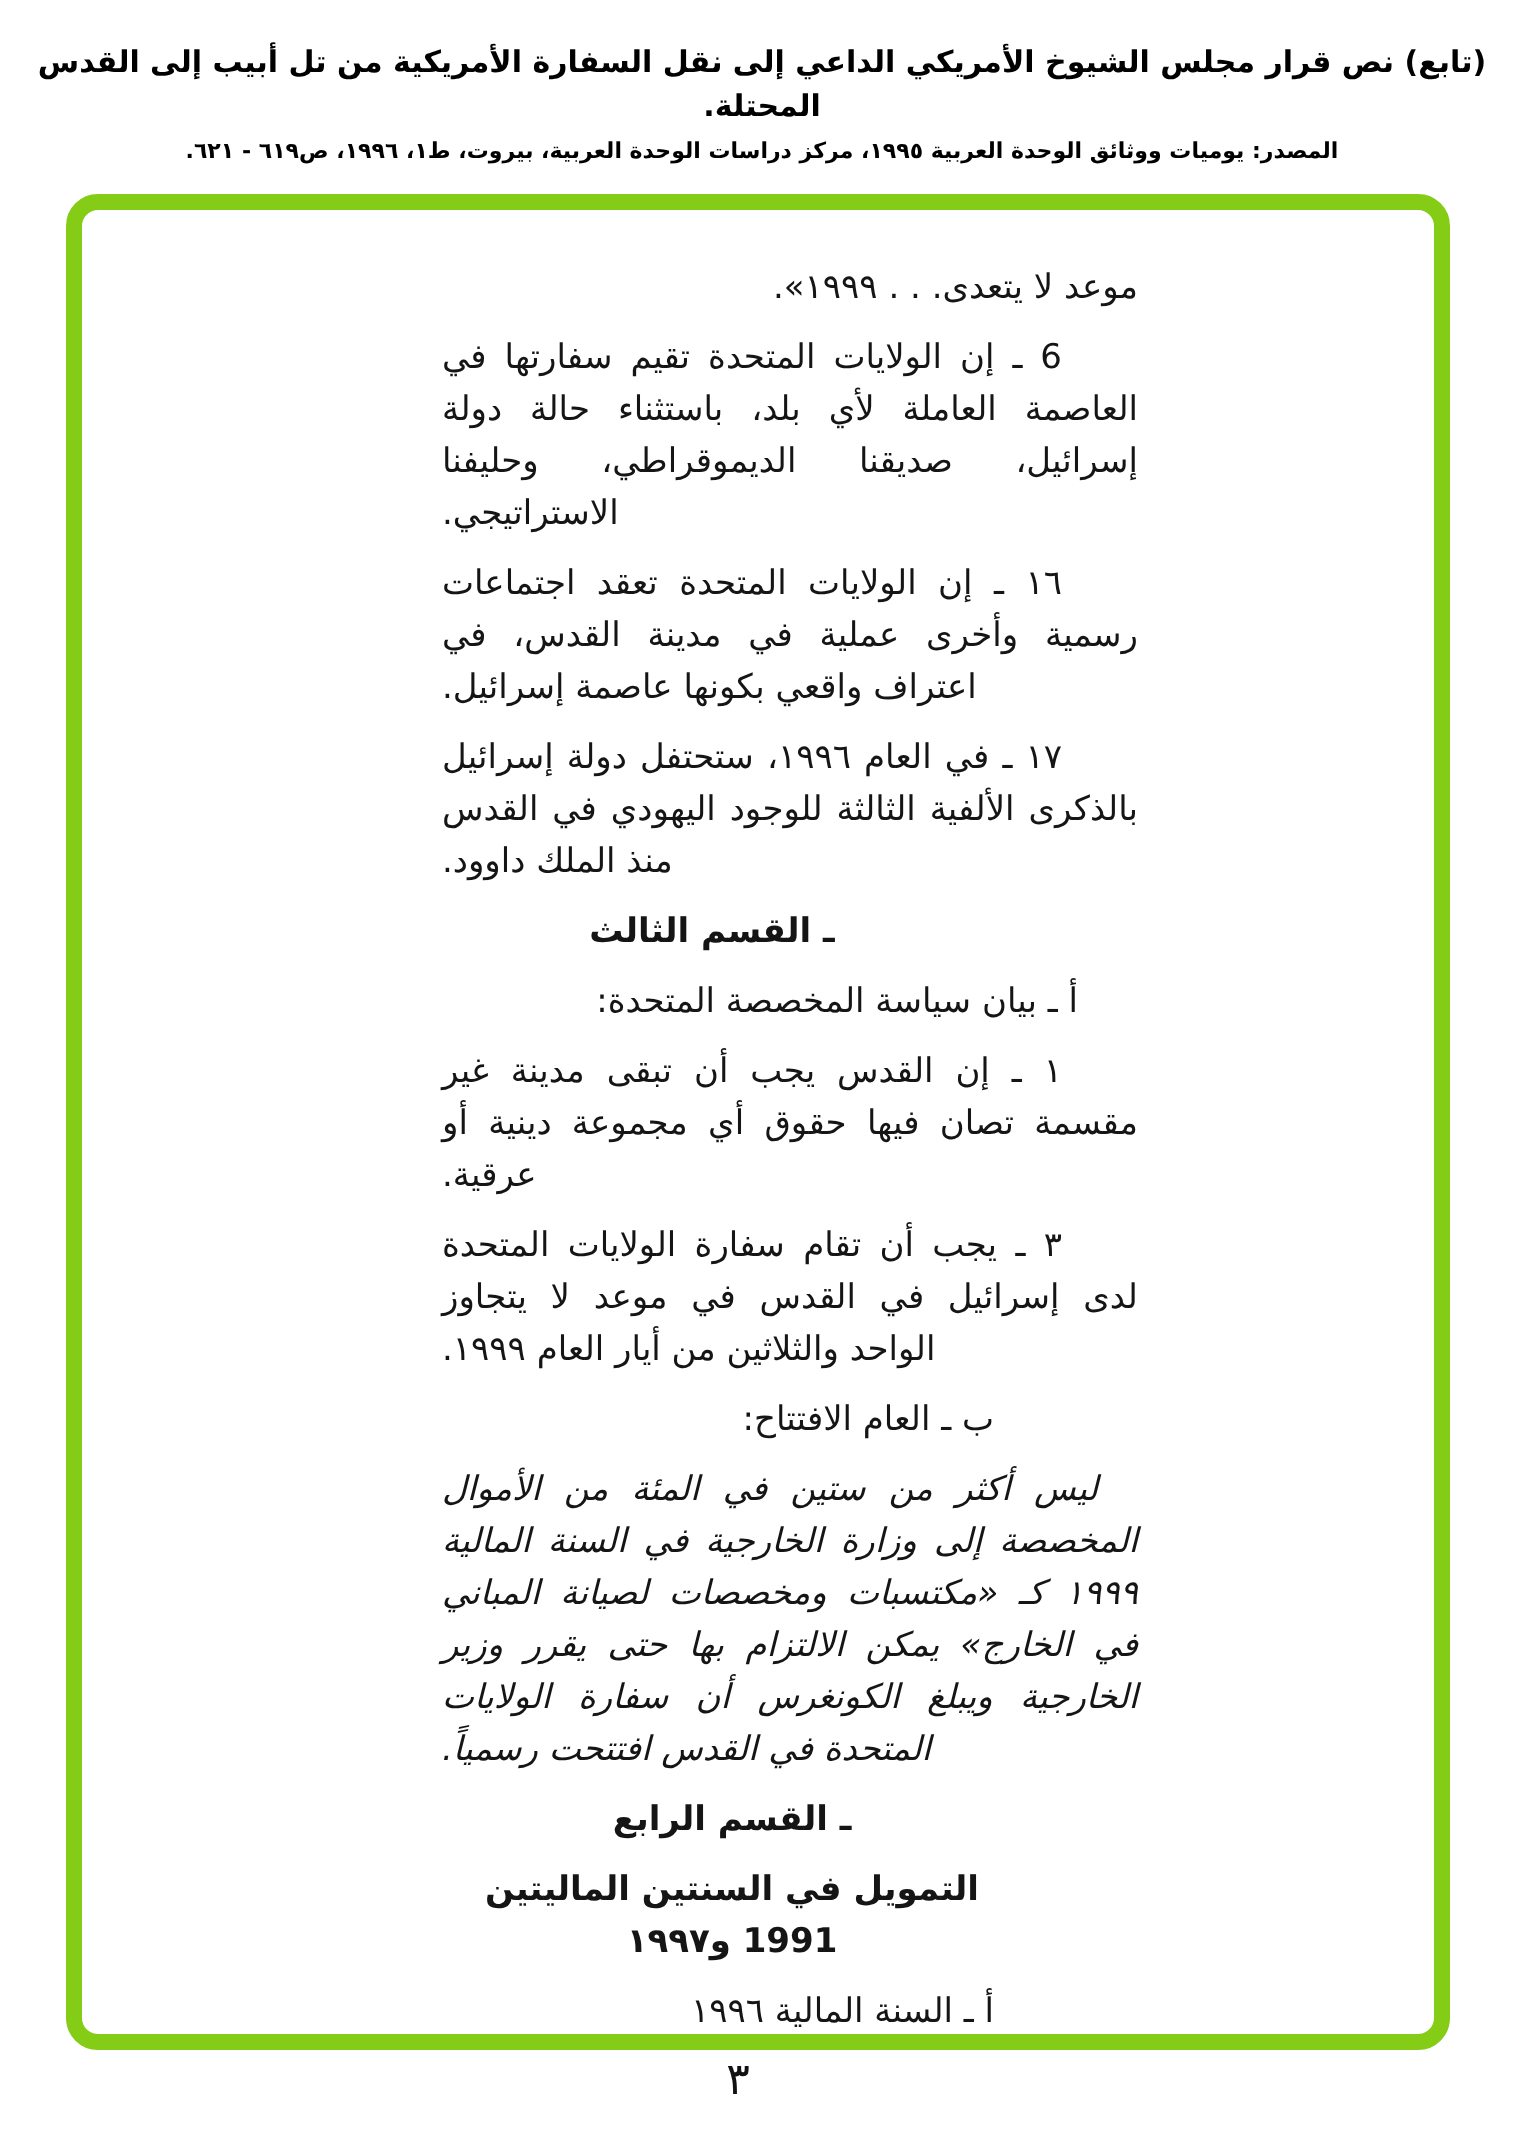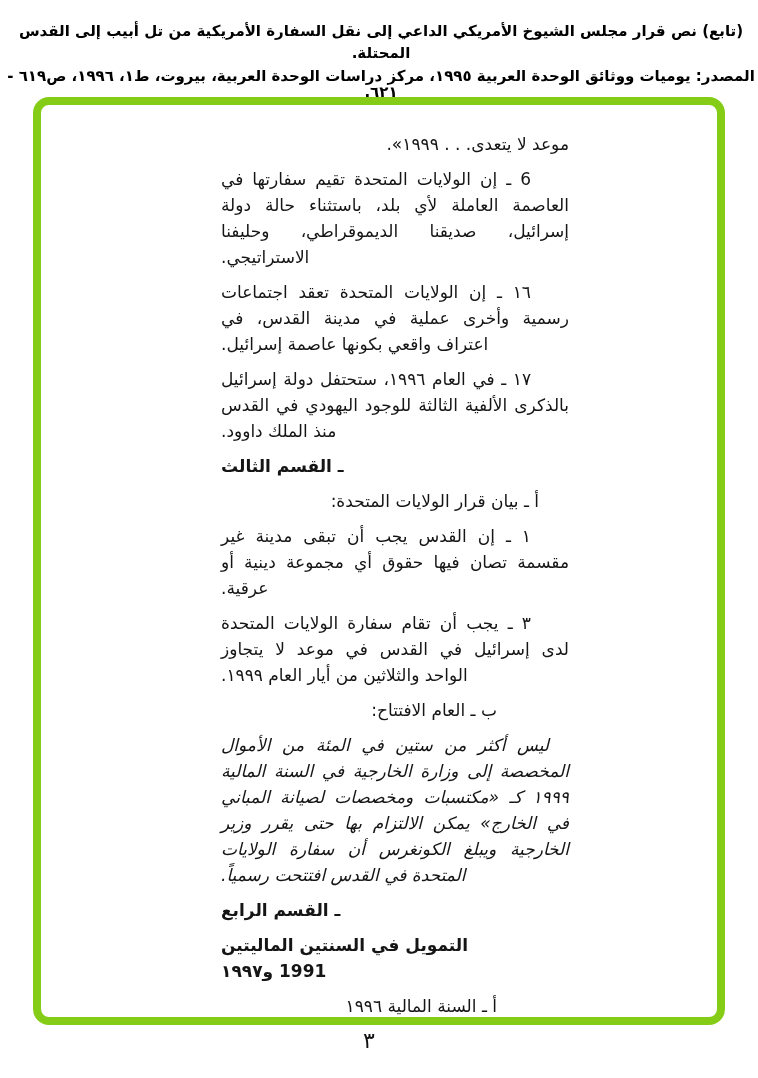--- a/index.html
+++ b/index.html
@@ -29,21 +29,21 @@
   }
   .header-title {
     font-size: 15px;
     font-weight: bold;
     letter-spacing: 0;
     line-height: 22px;
     color: #000;
   }
   .header-source {
     margin-top: 4px;
-    font-size: 15px;
+    font-size: 11px;
     font-weight: bold;
     line-height: 16px;
     color: #000;
   }
   
   .frame {
     position: absolute;
     left: 33px;
     top: 97px;
     width: 692px;
@@ -78,21 +78,21 @@
   
   .p-line {
     text-align: right;
   }
   .pr0  { padding-right: 0; }
   .pr30 { padding-right: 30px; }
   .pr72 { padding-right: 72px; }
   
   .p-heading {
     font-weight: bold;
-    text-align: left;
+    text-align: center;
   }
   .pr78 { padding-right: 78px; }
   .pr58 { padding-right: 58px; }
   
   .page-number {
     position: absolute;
     top: 1028px;
     left: 0;
     right: 20px;
     text-align: center;
@@ -110,21 +110,21 @@
     <div class="header-source">المصدر: يوميات ووثائق الوحدة العربية ١٩٩٥، مركز دراسات الوحدة العربية، بيروت، ط١، ١٩٩٦، ص٦١٩ - ٦٢١.</div>
   </div>
 
   <div class="frame">
     <div class="content">
       <p class="p-line pr0">موعد لا يتعدى. . . ١٩٩٩».</p>
       <p class="p-just">6 ـ إن الولايات المتحدة تقيم سفارتها في العاصمة العاملة لأي بلد، باستثناء حالة دولة إسرائيل، صديقنا الديموقراطي، وحليفنا الاستراتيجي.</p>
       <p class="p-just">١٦ ـ إن الولايات المتحدة تعقد اجتماعات رسمية وأخرى عملية في مدينة القدس، في اعتراف واقعي بكونها عاصمة إسرائيل.</p>
       <p class="p-just">١٧ ـ في العام ١٩٩٦، ستحتفل دولة إسرائيل بالذكرى الألفية الثالثة للوجود اليهودي في القدس منذ الملك داوود.</p>
       <p class="p-heading pr78">ـ القسم الثالث</p>
-      <p class="p-line pr30">أ ـ بيان قرار الولايات المتحدة:</p>
+      <p class="p-line pr30">أ ـ بيان سياسة المخصصة المتحدة:</p>
       <p class="p-just">١ ـ إن القدس يجب أن تبقى مدينة غير مقسمة تصان فيها حقوق أي مجموعة دينية أو عرقية.</p>
       <p class="p-just">٣ ـ يجب أن تقام سفارة الولايات المتحدة لدى إسرائيل في القدس في موعد لا يتجاوز الواحد والثلاثين من أيار العام ١٩٩٩.</p>
       <p class="p-line pr72">ب ـ العام الافتتاح:</p>
       <p class="p-just small-indent">ليس أكثر من ستين في المئة من الأموال المخصصة إلى وزارة الخارجية في السنة المالية ١٩٩٩ كـ «مكتسبات ومخصصات لصيانة المباني في الخارج» يمكن الالتزام بها حتى يقرر وزير الخارجية ويبلغ الكونغرس أن سفارة الولايات المتحدة في القدس افتتحت رسمياً.</p>
       <p class="p-heading pr58">ـ القسم الرابع</p>
       <p class="p-heading pr58">التمويل في السنتين الماليتين 1991 و١٩٩٧</p>
       <p class="p-line pr72">أ ـ السنة المالية ١٩٩٦</p>
     </div>
   </div>
 

